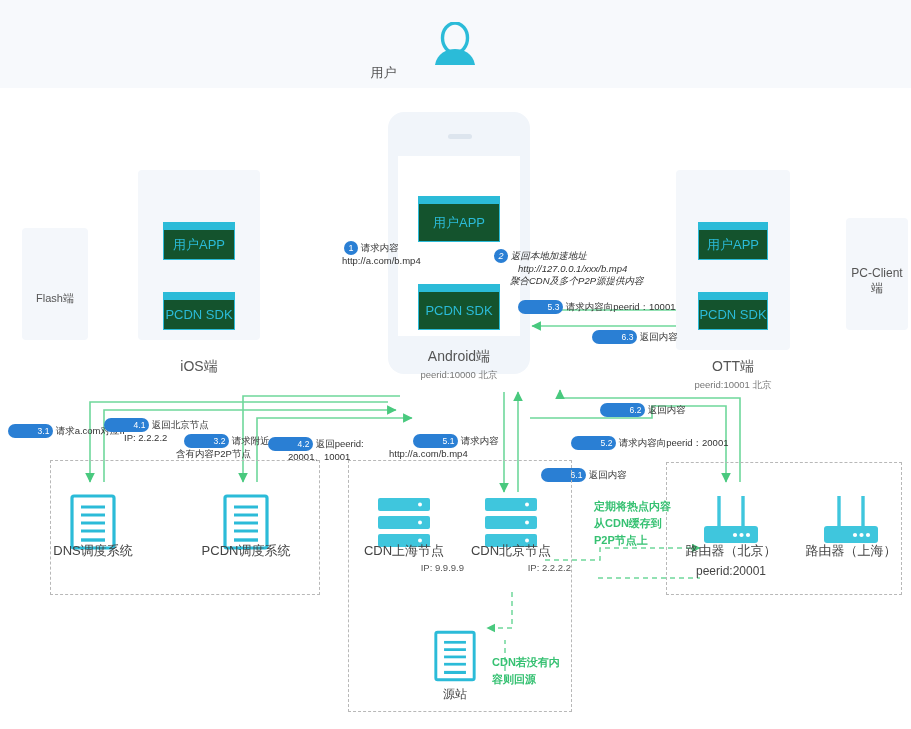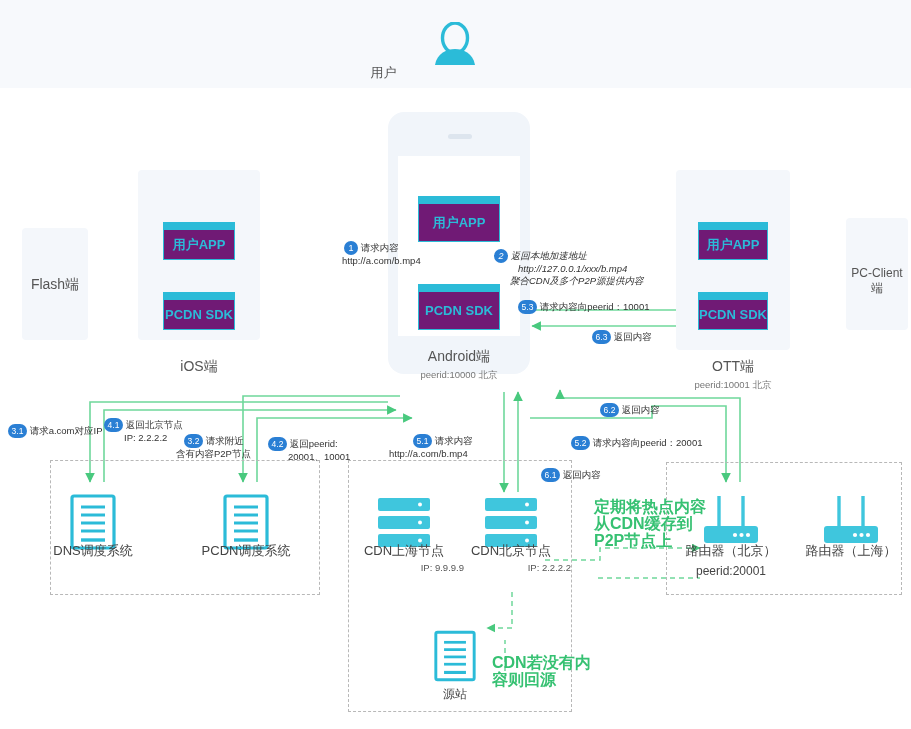--- a/index.html
+++ b/index.html
@@ -15,43 +15,43 @@
   .panel{background:#f4f7fb;border-radius:4px;}
   .panel-title{text-align:center;font-size:14px;color:#555;}
   .panel-sub{text-align:center;font-size:9.5px;color:#777;margin-top:3px;}
 
   
   #phone{left:388px;top:112px;width:142px;height:262px;background:#f1f5fa;border-radius:16px;}
   #phone-speaker{left:448px;top:134px;width:24px;height:5px;background:#dde5ee;border-radius:3px;}
   #phone-screen{left:398px;top:156px;width:122px;height:180px;background:#ffffff;}
 
   
-  .modbox{border:1.6px solid #2bbbd8;background:#701a75;box-sizing:border-box;font-weight:bold;}
+  .modbox{border:1.6px solid #2bbbd8;background:#14532d;box-sizing:border-box;}
   .modbox .cap{height:7px;background:#2bbbd8;}
   .modbox .txt{display:flex;align-items:center;justify-content:center;
                height:calc(100% - 7px);font-size:13px;color:#2bbbd8;}
 
   
   #wires{left:0;top:0;width:911px;height:729px;}
 
   
   .badge{background:#2a7fd4;color:#fff;border-radius:50%;
          font-size:9px;line-height:14px;text-align:center;
          width:14px;height:14px;display:inline-block;vertical-align:middle;}
-  .badge.wide{width:19px;border-radius:9px;font-size:8.5px;}
+  .badge.wide{width:19px;border-radius:9px;font-size:8.5px;padding-left:26px;}
   .lbl{font-size:9.5px;color:#333;line-height:12px;white-space:nowrap;}
 
   
   .dashbox{border:1px dashed #b8b8b8;box-sizing:border-box;}
 
   
   .node-cap{text-align:center;font-size:13px;color:#444;white-space:nowrap;}
   .node-sub{text-align:right;font-size:9.5px;color:#555;white-space:nowrap;margin-top:2px;}
 
-  .greentxt{color:#36c172;font-size:16px;line-height:17px;font-weight:bold;white-space:nowrap;}
+  .greentxt{color:#36c172;font-size:11px;line-height:17px;font-weight:bold;white-space:nowrap;}
 </style>
 </head>
 <body>
 
 <div class="abs" id="user-band"></div>
 <svg class="abs" style="left:430px;top:22px;" width="50" height="44" viewBox="0 0 50 44">
   <ellipse cx="25" cy="16" rx="12.5" ry="15" fill="none" stroke="#2bbbd8" stroke-width="3.4"></ellipse>
   <path d="M5 43 C7 31 17 27 25 27 C33 27 43 31 45 43 Z" fill="#2bbbd8"></path>
 </svg>
 <div class="abs" id="user-label">用户</div>
@@ -101,21 +101,21 @@
     <path d="M512 592 L512 628 L487 628" marker-end="url(#agd)"></path>
     <path d="M505 680 L505 640"></path>
     <path d="M545 560 L600 560 L600 548 L700 548" marker-end="url(#agd)"></path>
   </g>
   <g stroke="#6fd89b" stroke-width="1.5" fill="none" stroke-dasharray="5,4">
     <path d="M598 578 L700 578"></path>
   </g>
 </svg>
 
 <div class="abs panel" style="left:22px;top:228px;width:66px;height:112px;">
-  <div class="panel-title" style="margin-top:48px;font-size:14px;">Flash端</div>
+  <div class="panel-title" style="margin-top:63px;font-size:11px;">Flash端</div>
 </div>
 
 <div class="abs panel" style="left:138px;top:170px;width:122px;height:170px;"></div>
 <div class="abs modbox" style="left:163px;top:222px;width:72px;height:38px;">
   <div class="cap"></div>
   <div class="txt sm">用户APP</div>
 </div>
 <div class="abs modbox" style="left:163px;top:292px;width:72px;height:38px;">
   <div class="cap"></div>
   <div class="txt sm">PCDN SDK</div>
@@ -187,21 +187,21 @@
 
 <div class="abs" style="left:184px;top:434px;">
   <div class="lbl"><span class="badge wide">3.2</span>
     <span>请求附近</span></div>
   <div class="lbl" style="margin-left:-8px;">含有内容P2P节点</div>
 </div>
 
 <div class="abs" style="left:268px;top:437px;">
   <div class="lbl"><span class="badge wide">4.2</span>
     <span>返回peerid:</span></div>
-  <div class="lbl" style="margin-left:20px;text-align:right;">20001、10001</div>
+  <div class="lbl" style="margin-left:20px;">20001、10001</div>
 </div>
 
 <div class="abs" style="left:413px;top:434px;">
   <div class="lbl"><span class="badge wide">5.1</span>
     <span>请求内容</span></div>
   <div class="lbl" style="margin-left:-24px;">http://a.com/b.mp4</div>
 </div>
 
 <div class="abs" style="left:541px;top:468px;">
   <div class="lbl"><span class="badge wide">6.1</span>

